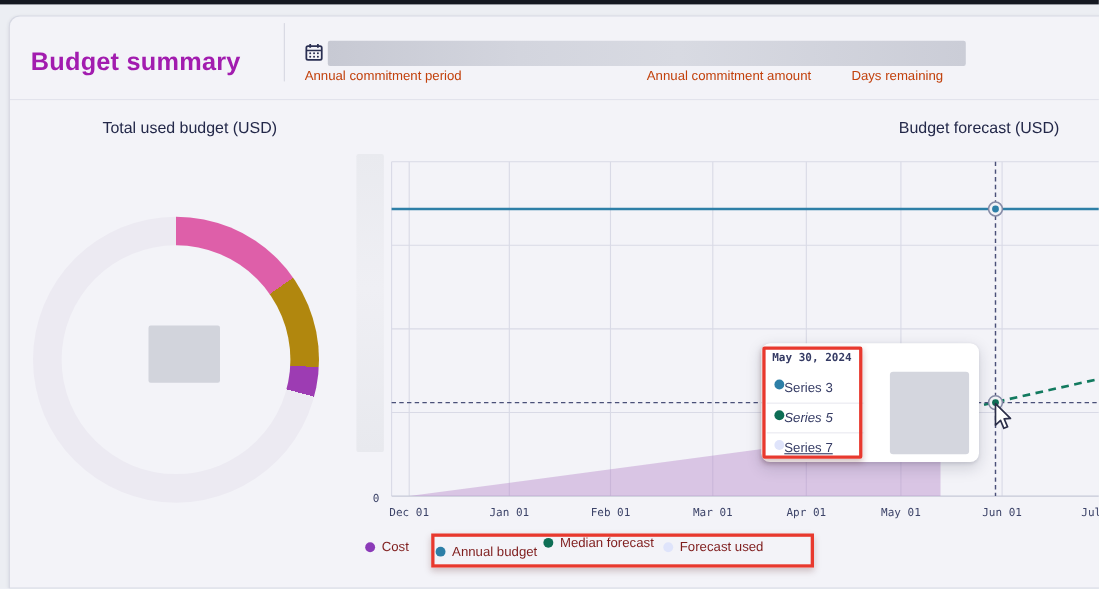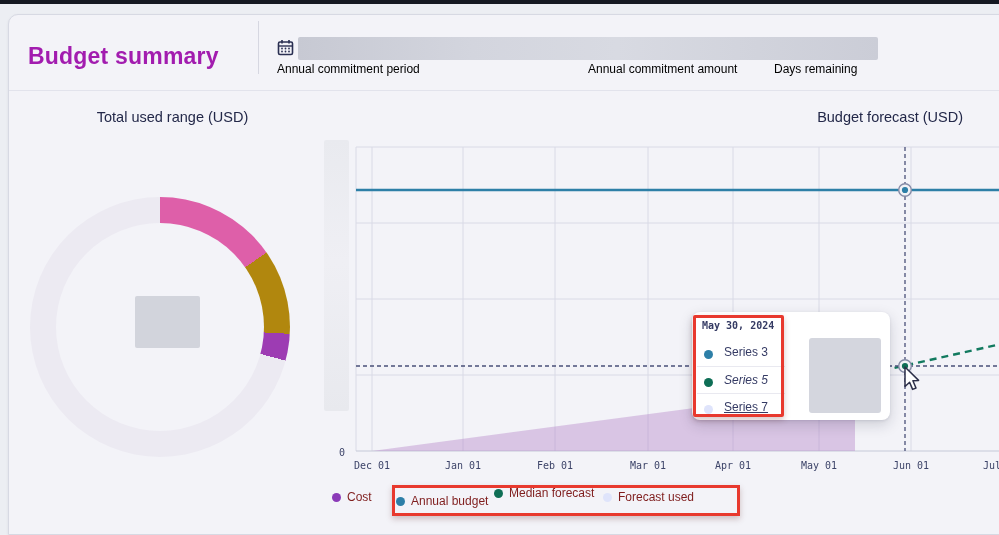--- a/index.html
+++ b/index.html
@@ -8,28 +8,28 @@
   #screen { position:relative; width:999px; height:535px; overflow:hidden; background:#eceef3; }
   .abs { position:absolute; }
   .mono { font-family:"DejaVu Sans Mono", monospace; }
   #topbar { left:0; top:0; width:999px; height:4px; background:#151821; }
   #card { left:8px; top:14px; width:1002px; height:521px; background:#f3f3f8;
           border:1px solid #d7d9e3; border-radius:10px 10px 0 0; box-shadow:0 1px 3px rgba(30,30,60,.07); }
   #header-border { left:9px; top:90px; width:990px; height:1px; background:#e2e3ec; }
   #page-title { left:28px; top:43px; font-size:23px; font-weight:bold; color:#a21caf; letter-spacing:.2px; }
   #header-divider { left:258px; top:21px; width:1px; height:53px; background:#d6d7e1; }
   .redact { background:linear-gradient(90deg,#c7c9d3 0%,#d3d5de 30%,#d8dae2 55%,#cbcdd7 100%); border-radius:2px; }
-  .hdr-label { font-size:12px; color:#000000; white-space:nowrap; }
+  .hdr-label { font-size:12px; color:#c2410c; white-space:nowrap; }
   .section-title { font-size:14.5px; color:#232849; }
   .legend-item { display:flex; align-items:center; gap:6px; font-size:12px; color:#7f1d1d; }
   .dot { width:9px; height:9px; border-radius:50%; flex:none; }
   .annot { border:3px solid #e8392e; }
   #tooltip { left:692px; top:312px; width:198px; height:108px; background:#ffffff; border-radius:8px;
              box-shadow:0 5px 14px rgba(25,28,55,.17), 0 1px 3px rgba(25,28,55,.10); }
-  .tip-row { position:absolute; left:12px; display:flex; align-items:flex-end; gap:11px; font-size:12px; color:#353b64; }
+  .tip-row { position:absolute; left:12px; display:flex; align-items:flex-start; gap:0; font-size:12px; color:#353b64; }
   .tip-sep { position:absolute; left:5px; width:88px; height:1px; background:#e9e9f0; }
   #donut-hole { position:absolute; inset:26px; border-radius:50%; background:#f3f3f8; }
   svg text { user-select:none; }
 </style>
 </head>
 <body>
 
 <div id="screen">
 
   <div class="abs" id="topbar"></div>
@@ -54,21 +54,21 @@
   </svg>
 
   <div class="abs redact" style="left:298px; top:37px; width:580px; height:23px;"></div>
 
   <div class="abs hdr-label" style="left:277px; top:62px;">Annual commitment period</div>
   <div class="abs hdr-label" style="left:588px; top:62px;">Annual commitment amount</div>
   <div class="abs hdr-label" style="left:774px; top:62px;">Days remaining</div>
 
   <div class="abs" id="header-border"></div>
 
-  <div class="abs section-title" style="left:30px; top:109px; width:285px; text-align:center;">Total used range (USD)</div>
+  <div class="abs section-title" style="left:30px; top:109px; width:285px; text-align:center;">Total used budget (USD)</div>
   <div class="abs section-title" style="left:698px; top:109px; width:265px; text-align:right;">Budget forecast (USD)</div>
 
   <div class="abs" style="left:30px; top:197px; width:260px; height:260px;">
     <div style="width: 260px; height: 260px; border-radius: 50%; background: conic-gradient(rgb(222, 95, 169) 0deg, rgb(222, 95, 169) 55deg, rgb(177, 135, 14) 55deg, rgb(177, 135, 14) 93deg, rgb(157, 60, 179) 93deg, rgb(157, 60, 179) 105deg, rgb(236, 234, 242) 105deg, rgb(236, 234, 242) 360deg);"></div>
     <div id="donut-hole"></div>
     <div class="abs" style="left:105px; top:99px; width:65px; height:52px; background:#d2d4dc; border-radius:2px;"></div>
   </div>
 
   <div class="abs" style="left:324px; top:140px; width:25px; height:271px; border-radius:2px;
        background:linear-gradient(180deg,#e9eaef 0%,#efeff4 45%,#e8e9ee 100%);"></div>

